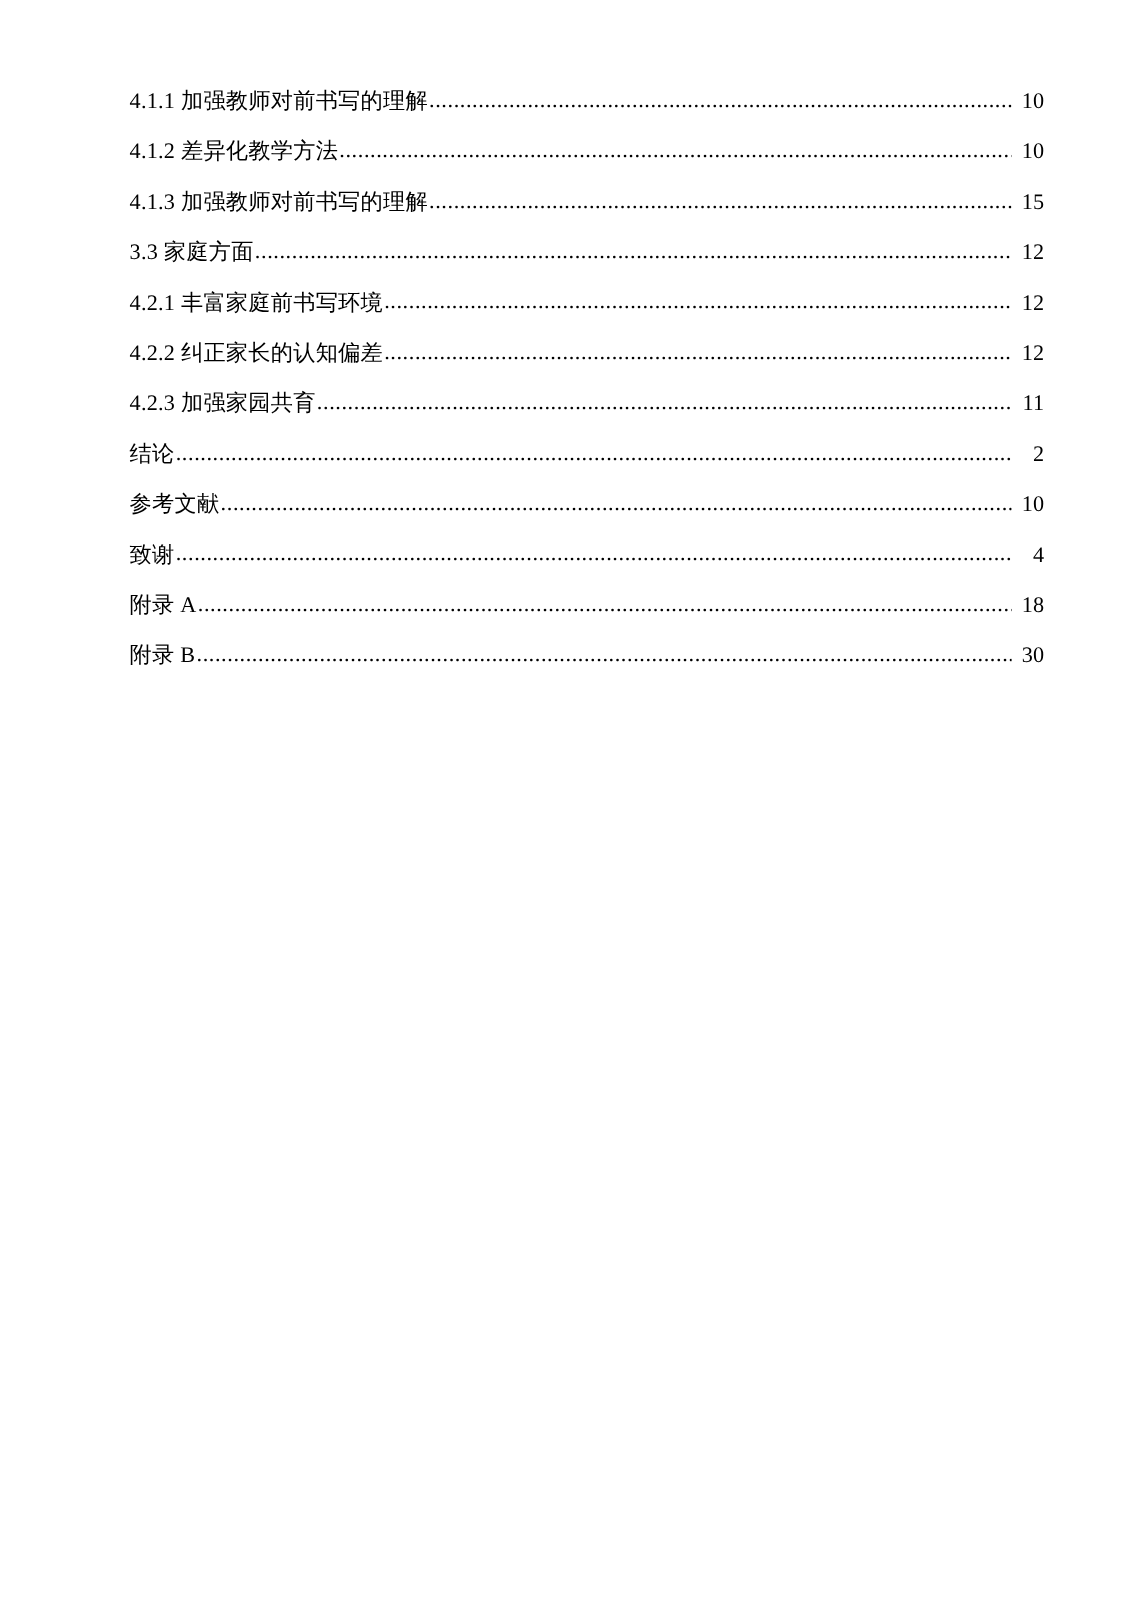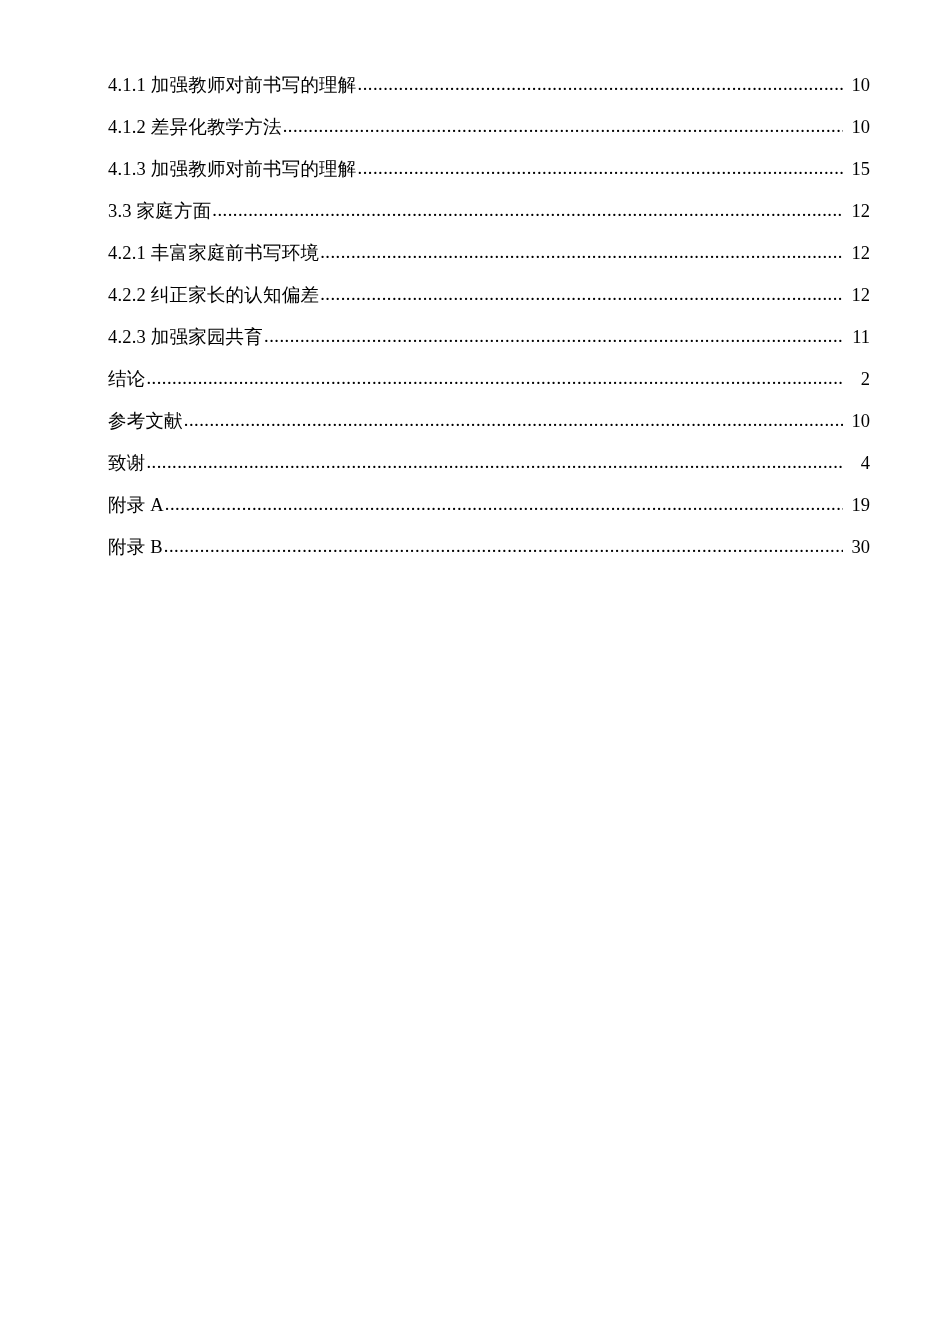--- a/index.html
+++ b/index.html
@@ -119,21 +119,21 @@
 
     <div class="toc-entry lvl-1">
       <span class="label">致谢</span>
       <span class="leader">............................................................................................................................................................................................</span>
       <span class="page-num">4</span>
     </div>
 
     <div class="toc-entry lvl-1">
       <span class="label">附录 A</span>
       <span class="leader">............................................................................................................................................................................................</span>
-      <span class="page-num">19</span>
+      <span class="page-num">18</span>
     </div>
 
     <div class="toc-entry lvl-1">
       <span class="label">附录 B</span>
       <span class="leader">............................................................................................................................................................................................</span>
       <span class="page-num">30</span>
     </div>
 
   </div>
 </div>

